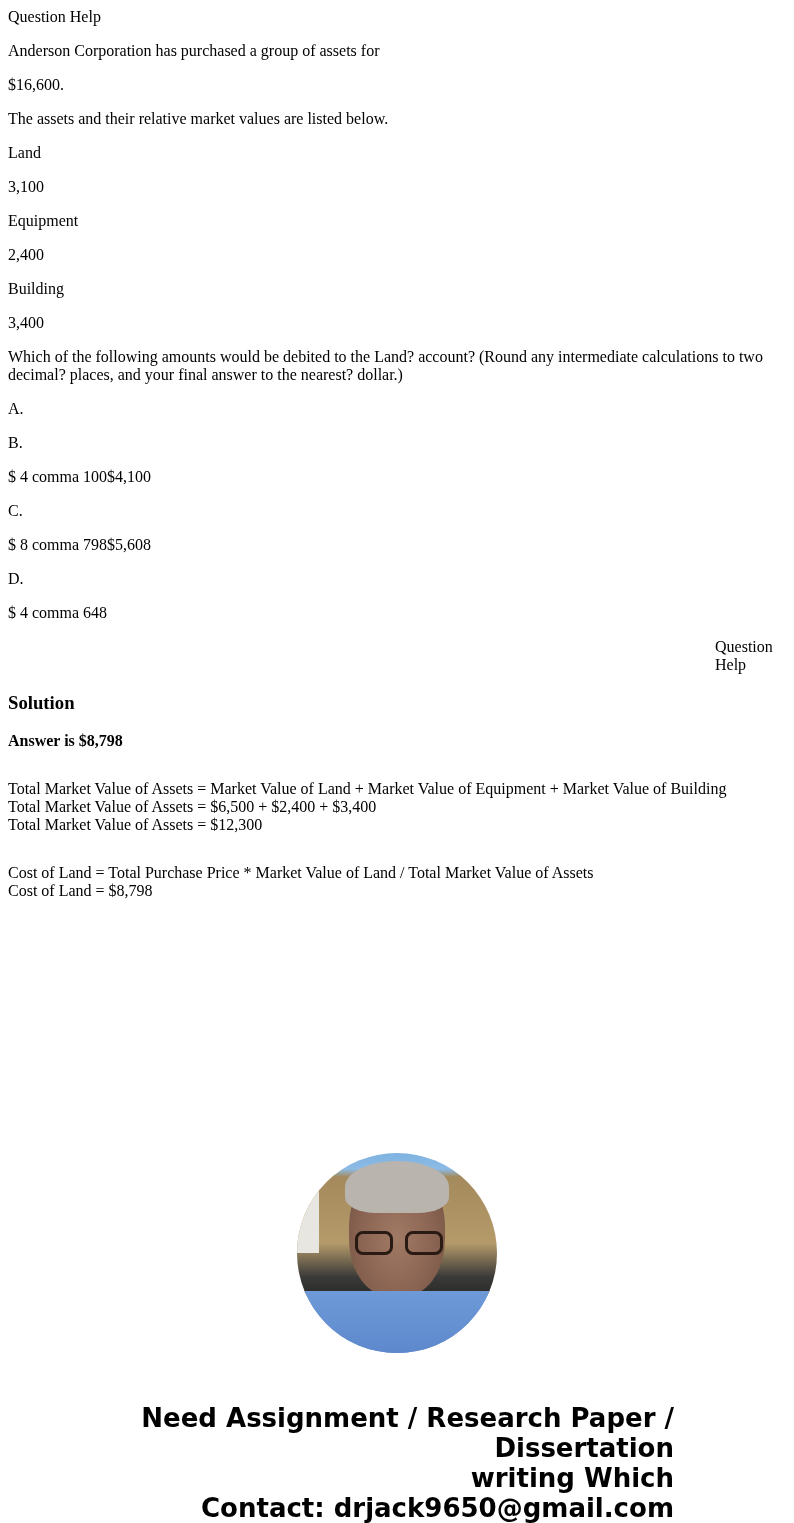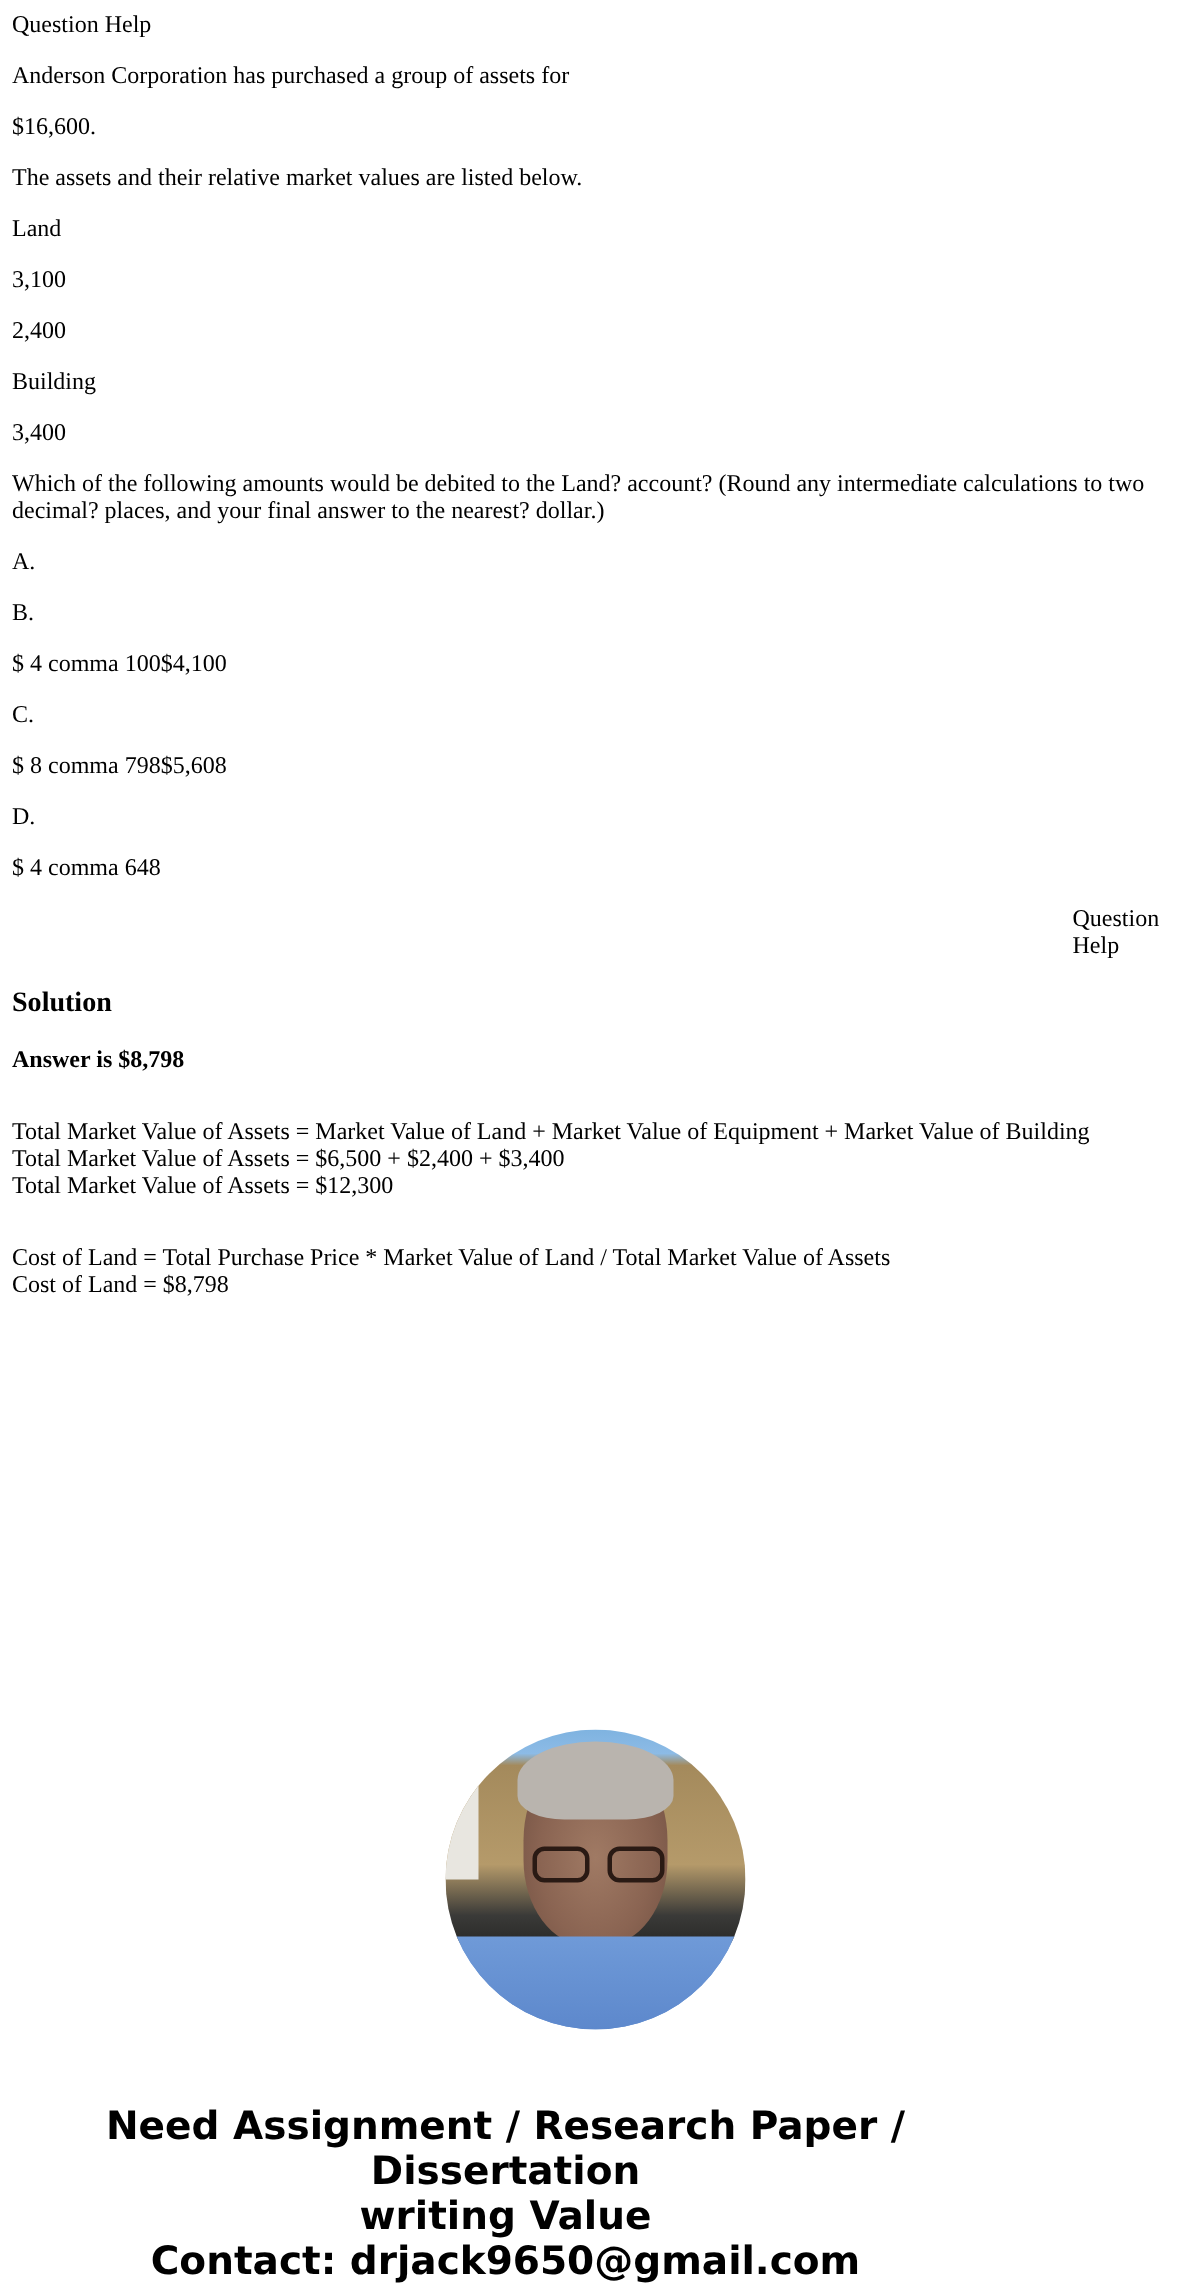--- a/index.html
+++ b/index.html
@@ -87,39 +87,40 @@
     .avatar-glasses .r { right: 0; }
     .avatar-shirt {
       position: absolute; left: 0; bottom: 0; width: 200px; height: 62px;
       background: linear-gradient(180deg, #6f9ad8 0%, #5d88cc 100%);
     }
     .promo {
       position: absolute;
       left: 0;
       top: 1403px;
       width: 674px;
-      text-align: center;
+      text-align: right;
       font-family: "DejaVu Sans", sans-serif;
       font-weight: bold;
       font-size: 26px;
       line-height: 30px;
       color: #000000;
     }
   </style>
 </head>
 <body>
 
 <div class="content">
   <p class="first">Question Help</p>
   <p>Anderson Corporation has purchased a group of assets for</p>
   <p>$16,600.</p>
   <p>The assets and their relative market values are listed below.</p>
 
   <p>Land</p>
   <p>3,100</p>
+  <p>Equipment</p>
   <p>2,400</p>
   <p>Building</p>
   <p>3,400</p>
 
   <p>Which of the following amounts would be debited to the Land? account? (Round any intermediate calculations to two decimal? places, and your final answer to the nearest? dollar.)</p>
 
   <p>A.</p>
   <p>B.</p>
   <p>$ 4 comma 100$4,100</p>
   <p>C.</p>
@@ -151,15 +152,15 @@
   <div class="avatar-hair"></div>
   <div class="avatar-glasses">
     <span class="l"></span>
       <span class="r"></span>
   </div>
   <div class="avatar-shirt"></div>
 </div>
 
 <div class="promo">
   <div>Need Assignment / Research Paper / Dissertation</div>
-  <div>writing Value</div>
+  <div>writing Which</div>
   <div>Contact: drjack9650@gmail.com</div>
 </div>
 
 </body></html>

